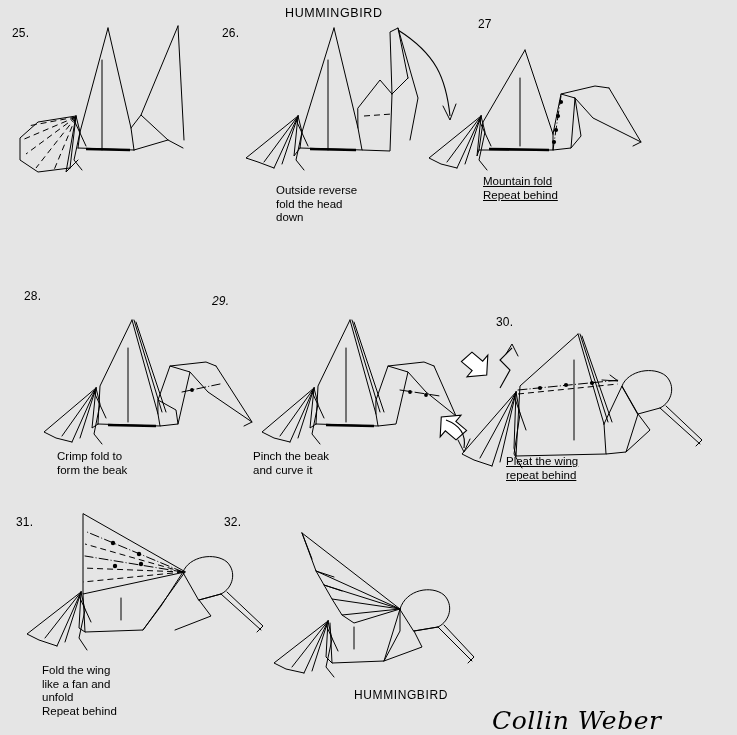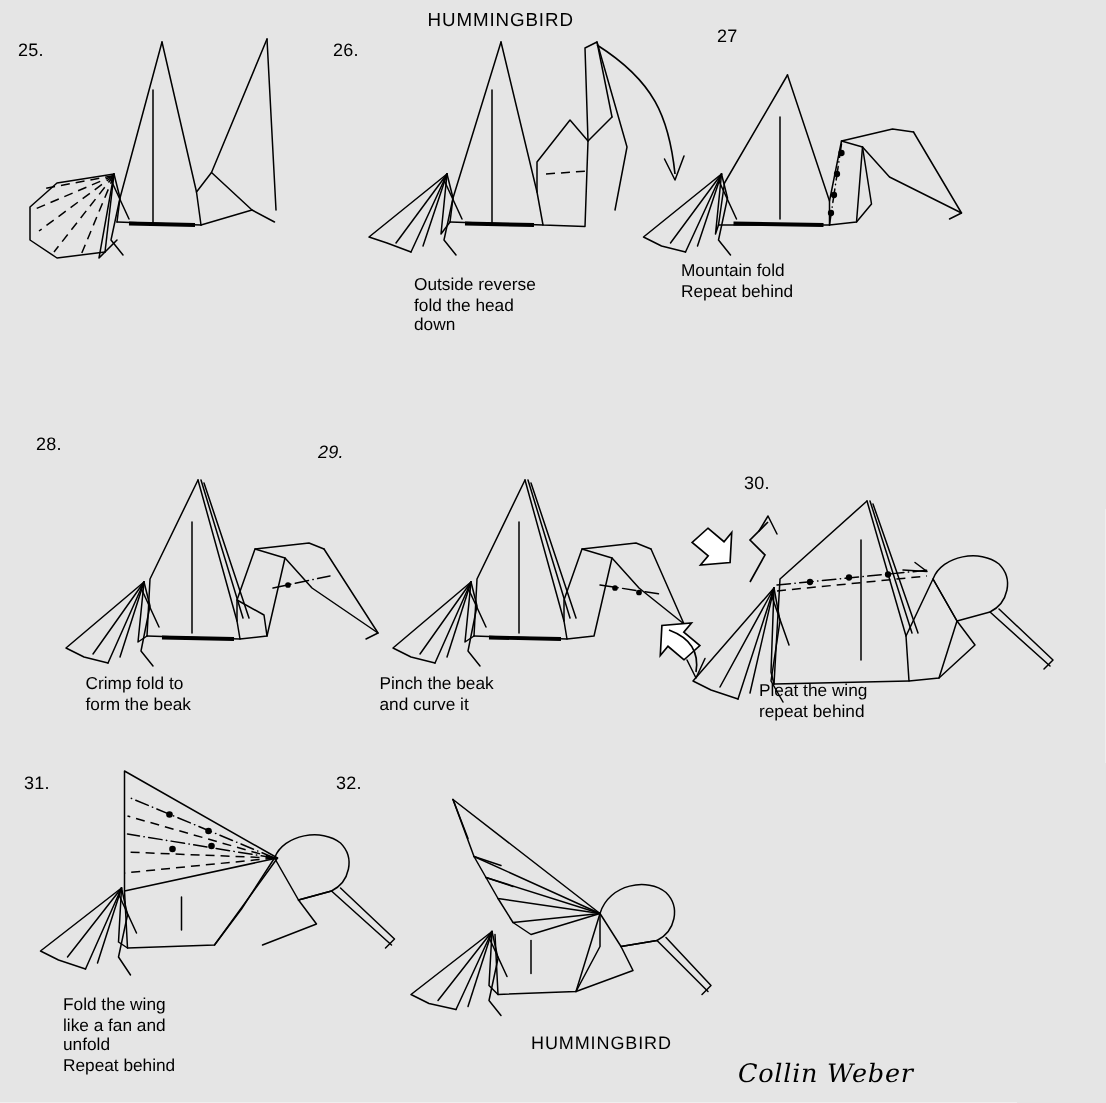--- a/index.html
+++ b/index.html
@@ -10,21 +10,21 @@
     color:#000;
   }
   #sheet{position:absolute;left:0;top:0;width:737px;height:735px;background:#e5e5e5;}
   .abs{position:absolute;}
   .step-num{font-size:12px;line-height:12px;letter-spacing:.2px;}
   .caption{font-size:11.5px;line-height:13.5px;white-space:pre-line;}
   .title-top{font-size:12.5px;letter-spacing:.6px;}
   .title-bottom{font-size:12px;letter-spacing:.6px;}
   .signature{
     font-family:"DejaVu Serif","Liberation Serif",serif;
-    font-style:italic;font-size:17px;letter-spacing:.5px;
+    font-style:italic;font-size:25px;letter-spacing:.5px;
   }
   svg{display:block;overflow:visible;}
   .ln{fill:none;stroke:#000;stroke-width:1;stroke-linejoin:round;stroke-linecap:round;}
   .ln-thick{fill:none;stroke:#000;stroke-width:2.6;stroke-linecap:butt;}
   .valley{fill:none;stroke:#000;stroke-width:1;stroke-dasharray:6 4;}
   .mountain{fill:none;stroke:#000;stroke-width:1;stroke-dasharray:9 3 0.2 3;stroke-linecap:round;}
   .dot{fill:#000;}
   .arrowline{fill:none;stroke:#000;stroke-width:1.1;}
   .hollow{fill:#fff;stroke:#000;stroke-width:1.1;stroke-linejoin:miter;}
 </style>
@@ -126,21 +126,21 @@
 
       <path class="ln" d="M16 76 L-36 118 L-24 124 L-8 128"></path>
       <path class="ln" d="M16 76 L-8 128"></path>
       <path class="ln" d="M16 76 L-18 122"></path>
       <path class="ln" d="M16 76 L0 124"></path>
       <path class="ln" d="M16 76 L12 116 L14 110"></path>
       <path class="ln" d="M16 76 L20 92 L14 120 L22 130"></path>
       <path class="ln" d="M14 80 L26 106"></path>
     </svg>
   </div>
-  <div class="abs caption" style="left:454px;top:175px;">Mountain fold
+  <div class="abs caption" style="left:483px;top:175px;text-decoration:underline;">Mountain fold
 Repeat behind</div>
 
   <div class="abs step-num" style="left:24px;top:290px;">28.</div>
   <div class="abs" style="left:30px;top:300px;">
     <svg width="240" height="160" viewBox="0 0 240 160" aria-hidden="true">
 
       <path class="ln" d="M102 20 L70 86 L68 124"></path>
       <path class="ln" d="M102 20 L128 114"></path>
       <path class="ln" d="M98 48 L98 122"></path>
       <path class="ln" d="M104 20 L132 112"></path>
@@ -241,21 +241,21 @@
       <path class="ln" d="M46 62 L10 128"></path>
       <path class="ln" d="M46 62 L30 132"></path>
       <path class="ln" d="M46 62 L44 118 L46 126"></path>
       <path class="ln" d="M46 62 L50 84 L44 124 L52 138"></path>
       <path class="ln" d="M44 66 L56 100"></path>
 
       <path class="arrowline" d="M30 58 L40 40 L30 30 L42 18"></path>
       <path class="ln" d="M36 24 L42 14 L48 26"></path>
     </svg>
   </div>
-  <div class="abs caption" style="left:506px;top:455px;">Pleat the wing
+  <div class="abs caption" style="left:506px;top:455px;text-decoration:underline;">Pleat the wing
 repeat behind</div>
 
   <div class="abs step-num" style="left:16px;top:516px;">31.</div>
   <div class="abs" style="left:25px;top:510px;">
     <svg width="240" height="145" viewBox="0 0 240 145" aria-hidden="true">
 
       <path class="ln" d="M58 4 L58 84 L160 62 Z"></path>
 
       <path class="mountain" d="M158 62 L62 22"></path>
       <circle class="dot" cx="88" cy="33" r="2.2"></circle>

